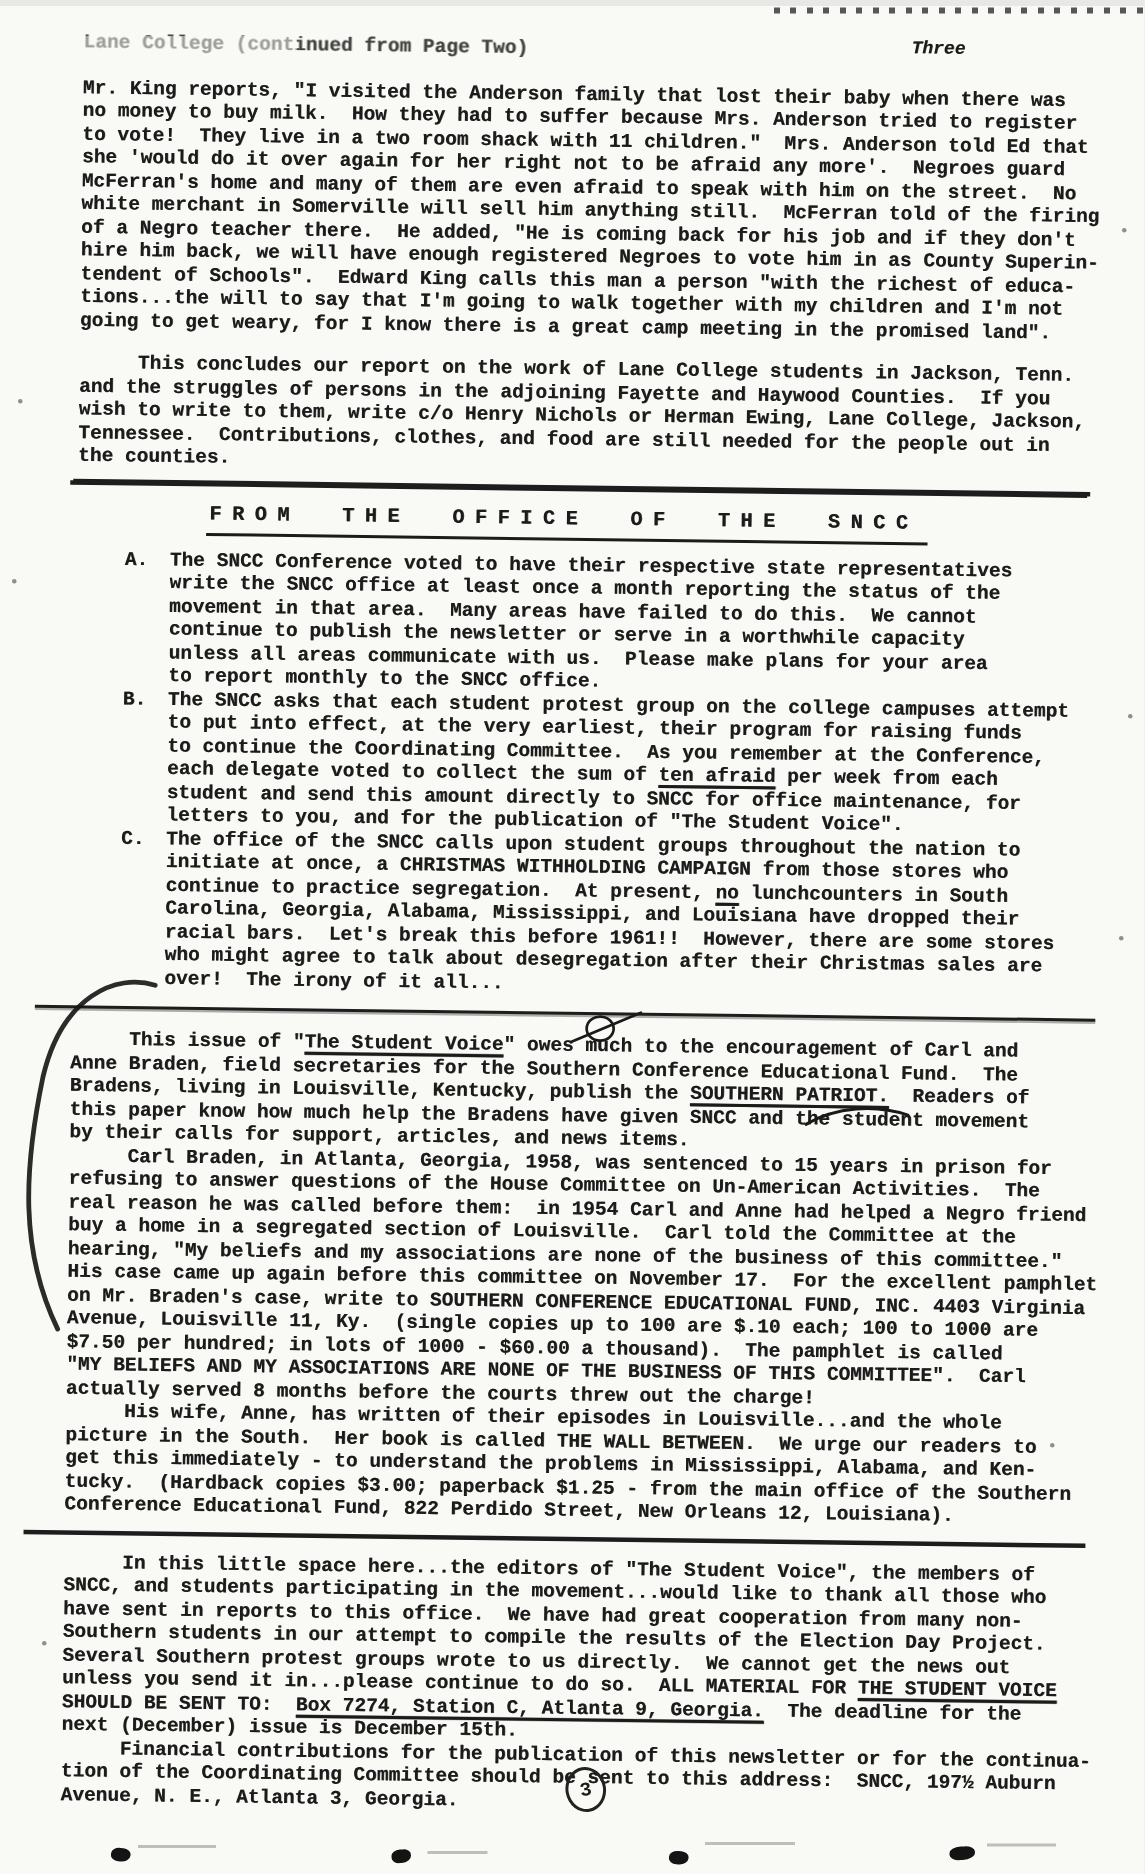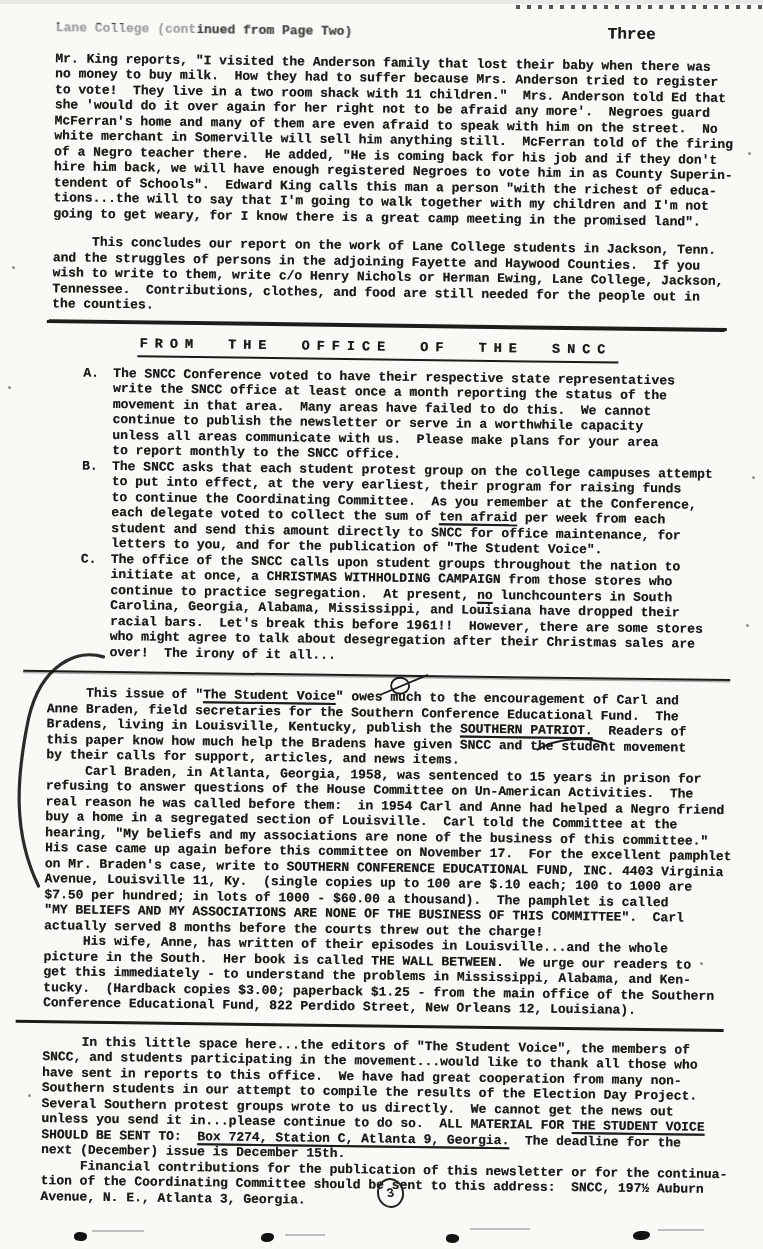--- a/index.html
+++ b/index.html
@@ -7,21 +7,21 @@
     position:relative; width:763px; height:1249px; margin:4px auto;
     background:#f9f9f6; overflow:hidden;
     font-family:"Liberation Mono","DejaVu Sans Mono",monospace;
     color:#1b1b1b; font-weight:700;
   }
   .tilt { position:absolute; inset:0; transform:rotate(0.75deg); transform-origin:40px 0; }
   .content { position:relative; padding:16px 10px 0 56px; }
   .t { white-space:pre-wrap; font-size:13px; line-height:15.5px; text-shadow:0.3px 0 0 rgba(27,27,27,.65); }
   .u { text-decoration:underline; text-underline-offset:2.5px; text-decoration-thickness:1.5px; }
   .cont-note { opacity:.82; filter:blur(.2px); }
-  .page-word { position:absolute; left:608px; top:14px; font-size:16px; text-shadow:0.3px 0 0 rgba(27,27,27,.65); }
+  .page-word { position:absolute; left:608px; top:14px; font-size:12px; text-shadow:0.3px 0 0 rgba(27,27,27,.65);font-style:italic; }
   .p1 { margin-top:15px; }
   .p2 { margin-top:13px; }
   .rule { background:#1d1d1d; }
   .rule1 { height:3px; margin:7px 22px 0 -3px; box-shadow:-2px 1px 0 #1d1d1d; }
   .rule2 { height:2px; margin:11px 14px 0 -24px; box-shadow:0 1.5px 0 rgba(29,29,29,.35); }
   .rule3 { height:3px; margin:9px 16px 0 -27px; }
   .heading {
     margin:13px 0 9px 86px; width:fit-content;
     font-size:13.5px; letter-spacing:7px; word-spacing:13px;
     border-bottom:2px solid #1b1b1b; padding:0 6px 4px 2px;

